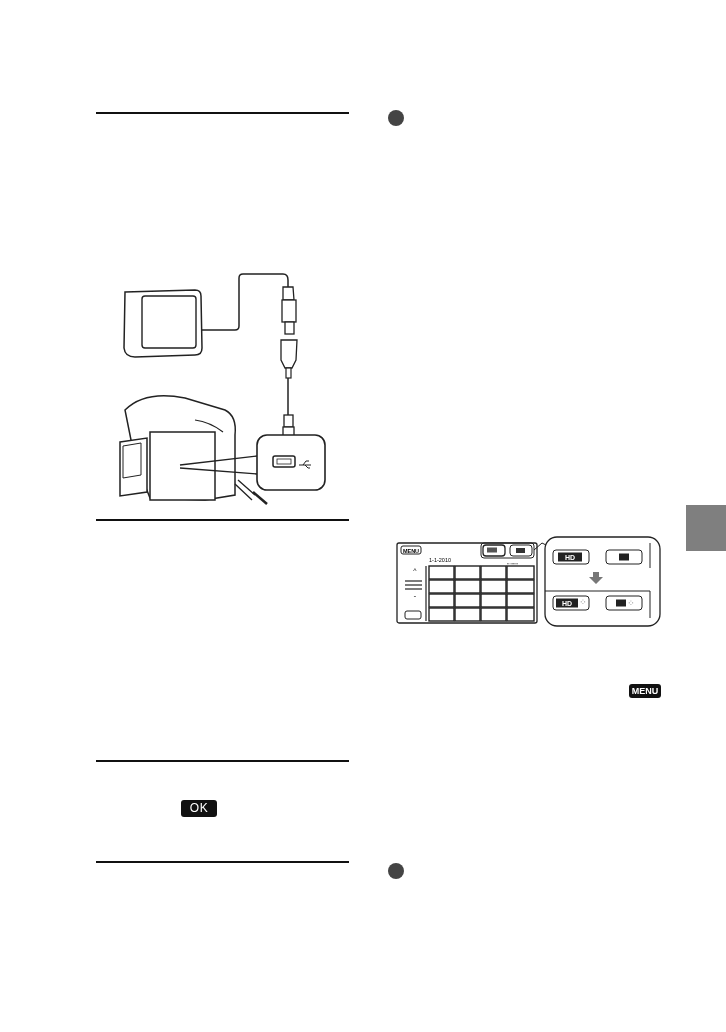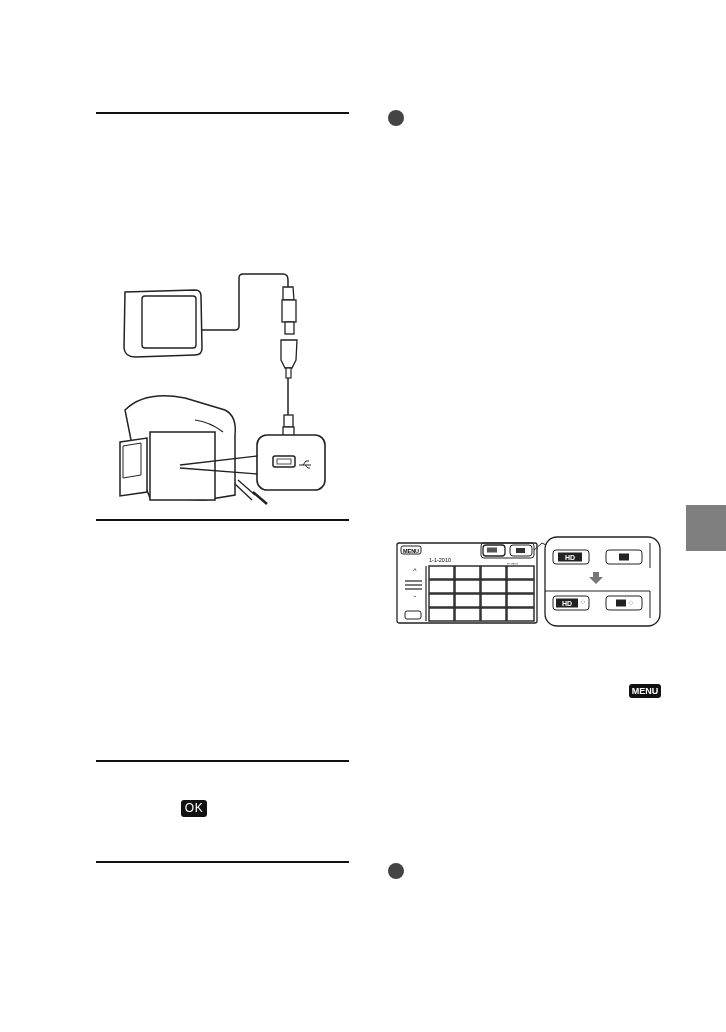--- a/index.html
+++ b/index.html
@@ -1,20 +1,20 @@
 <!DOCTYPE html>
 <html><head>
 <meta charset="utf-8">
 <style>
   html, body { margin: 0; padding: 0; background: #ffffff; }
   body { width: 726px; height: 1032px; position: relative; overflow: hidden; font-family: "Liberation Sans", sans-serif; }
   .rule { position: absolute; left: 96px; width: 253px; height: 2px; background: #111; }
   .bullet { position: absolute; width: 16px; height: 16px; border-radius: 50%; background: #444; }
   .side-tab { position: absolute; left: 686px; width: 40px; height: 46px; background: #7f7f7f; }
-  .btn-ok { position: absolute; left: 181px; top: 800px; width: 26px; height: 17px; background: #111; color: #fff; border-radius: 3px; font-size: 12px; line-height: 17px; text-align: center; letter-spacing: 0.5px; }
+  .btn-ok { position: absolute; left: 181px; top: 800px; width: 36px; height: 17px; background: #111; color: #fff; border-radius: 3px; font-size: 12px; line-height: 17px; text-align: center; letter-spacing: 0.5px; }
   .btn-menu { position: absolute; left: 629px; top: 684px; width: 32px; height: 14px; background: #111; color: #fff; border-radius: 3px; font-size: 9px; font-weight: bold; line-height: 14px; text-align: center; }
   svg { position: absolute; }
   .svgtext { font-family: "Liberation Sans", sans-serif; }
 </style>
 </head>
 <body>
 
 <div class="rule" style="top:112px;"></div>
 <div class="rule" style="top:519px;"></div>
 <div class="rule" style="top:760px;"></div>

